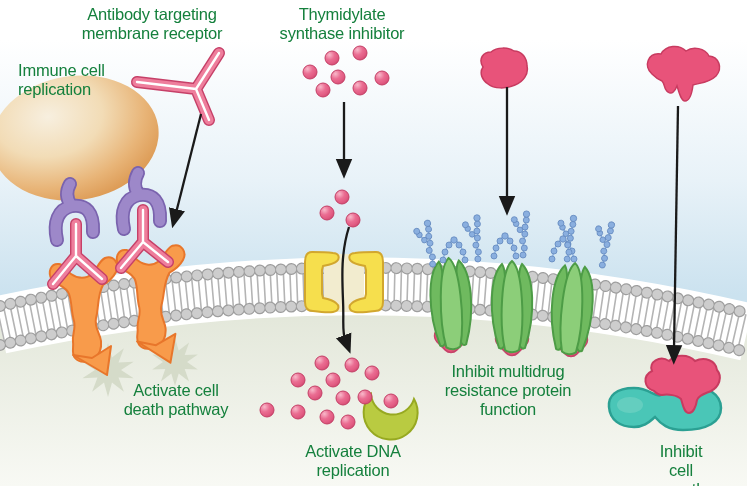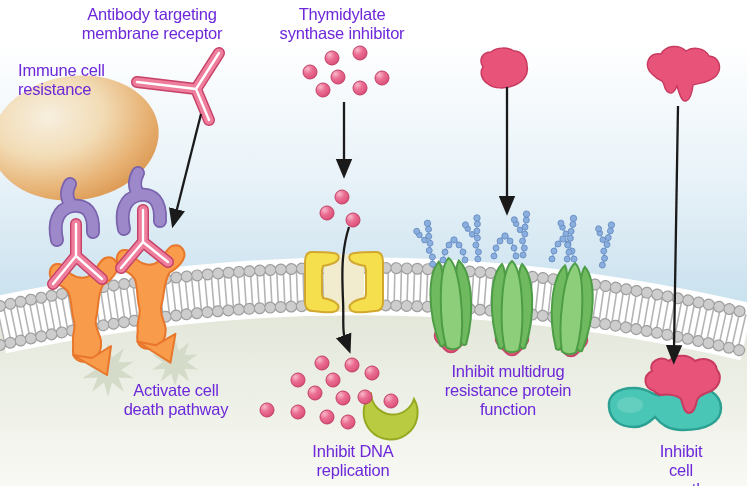--- a/index.html
+++ b/index.html
@@ -1,19 +1,19 @@
 <!DOCTYPE html>
 <html><head>
 <meta charset="utf-8">
 <style>
   html,body{margin:0;padding:0;background:#fff;}
   .stage{position:relative;width:747px;height:486px;background:#fff;overflow:hidden;
          font-family:"Liberation Sans",sans-serif;}
   .stage svg{position:absolute;left:0;top:0;}
-  .lbl{position:absolute;font-size:16.5px;line-height:1.15;color:#6d28d9;
+  .lbl{position:absolute;font-size:16.5px;line-height:1.15;color:#15803d;
        white-space:pre-line;text-align:center;transform:translateX(-50%);
        letter-spacing:-0.2px;}
   .lbl.left{text-align:left;transform:none;}
   
   .abOut{stroke:#C64068;stroke-width:12;fill:none;stroke-linecap:round;stroke-linejoin:round;}
   .abMid{stroke:#EE7E9C;stroke-width:9.2;fill:none;stroke-linecap:round;stroke-linejoin:round;}
   .abIn {stroke:#FFFFFF;stroke-width:2.4;fill:none;stroke-linecap:round;stroke-linejoin:round;}
   .fcOut{stroke:#7A63AE;stroke-width:14;fill:none;stroke-linecap:round;stroke-linejoin:round;}
   .fcIn {stroke:#9D88C9;stroke-width:10.5;fill:none;stroke-linecap:round;stroke-linejoin:round;}
   .glyLine{stroke:#8AAFDF;stroke-width:1.4;fill:none;}
@@ -204,25 +204,25 @@
     <path class="arrow" marker-end="url(#ah)" d="M 344,102 L 344,163"></path>
     <path class="arrow" marker-end="url(#ah)" d="M 349,227 C 341,252 342,276 343,300 C 344,322 342,331 345,339"></path>
     <path class="arrow" marker-end="url(#ah)" d="M 507,87 L 507,200"></path>
     <path class="arrow" marker-end="url(#ah)" d="M 678,106 L 674,349"></path>
   </g>
 </svg>
 
 <div class="lbl" style="left:152px;top:5px">Antibody targeting
 membrane receptor</div>
 <div class="lbl left" style="left:18px;top:61px">Immune cell
-resistance</div>
+replication</div>
 <div class="lbl" style="left:342px;top:5px">Thymidylate
 synthase inhibitor</div>
 <div class="lbl" style="left:176px;top:381px">Activate cell
 death pathway</div>
-<div class="lbl" style="left:353px;top:442px">Inhibit DNA
+<div class="lbl" style="left:353px;top:442px">Activate DNA
 replication</div>
 <div class="lbl" style="left:508px;top:362px">Inhibit multidrug
 resistance protein
 function</div>
 <div class="lbl" style="left:681px;top:442px">Inhibit cell
 growth signals</div>
 </div>
 
 </body></html>

